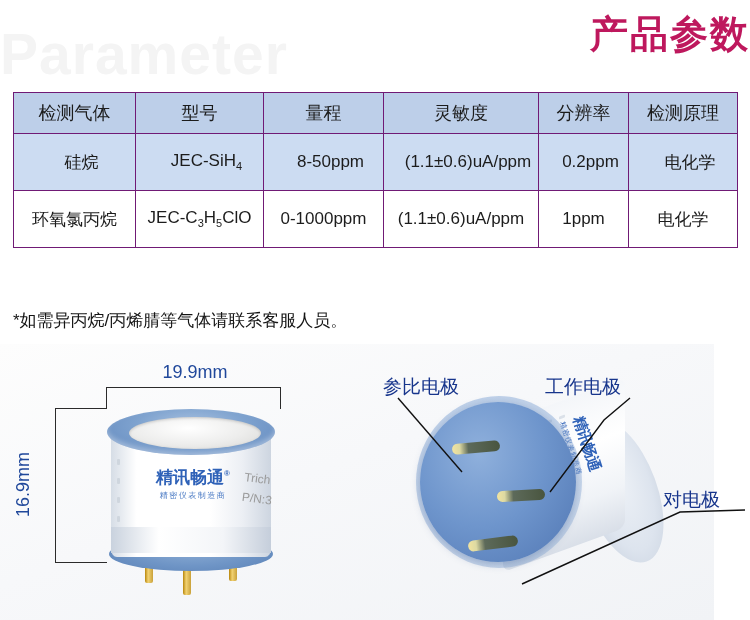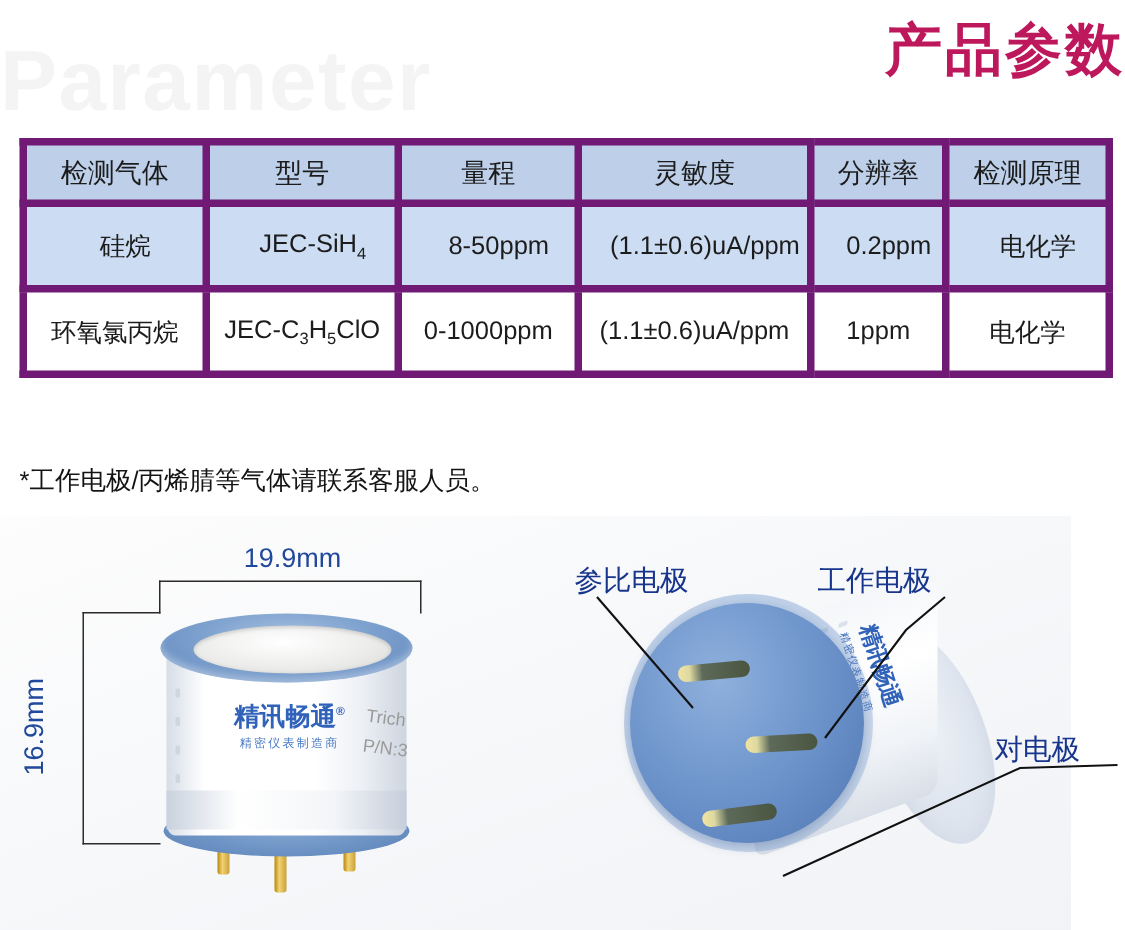--- a/index.html
+++ b/index.html
@@ -25,21 +25,21 @@
     color:#be185d; letter-spacing:2px; line-height:1.1;
   }
 
   
   .tbl-wrap { position:absolute; left:13px; top:92px; width:724px; }
   table.params {
     width:724px; border-collapse:collapse;
     table-layout:fixed;
   }
   table.params th, table.params td {
-    border:5px solid #701a75;
+    border:1px solid #701a75;
     text-align:center;
     vertical-align:middle;
     font-size:17px;
     color:#1c1c1c;
     padding:0 2px;
     white-space:nowrap;
   }
   table.params th { background:#bdcfe9; height:41px; font-weight:normal; font-size:18px; }
   table.params tr.r-odd td { background:#ffffff; height:57px; }
   table.params tr.r-even td { background:#ccdcf2; height:57px;padding-left:16px; }
@@ -196,21 +196,21 @@
           <td><span>JEC-C</span><span class="sub">3</span><span>H</span><span class="sub">5</span><span>ClO</span></td>
           <td>0-1000ppm</td>
           <td>(1.1±0.6)uA/ppm</td>
           <td>1ppm</td>
           <td>电化学</td>
         </tr>
       </tbody>
     </table>
   </div>
 
-  <div class="footnote">*工作电极/丙烯腈等气体请联系客服人员。</div>
+  <div class="footnote">*如需异丙烷/丙烯腈等气体请联系客服人员。</div>
 
   <div class="photo-area">
 
     <div class="dimTopLine"></div>
     <div class="dimTopTickL"></div>
     <div class="dimTopTickR"></div>
     <div class="dimTopLabel">19.9mm</div>
 
     <div class="dimLeftLine"></div>
     <div class="dimLeftTickT"></div>

